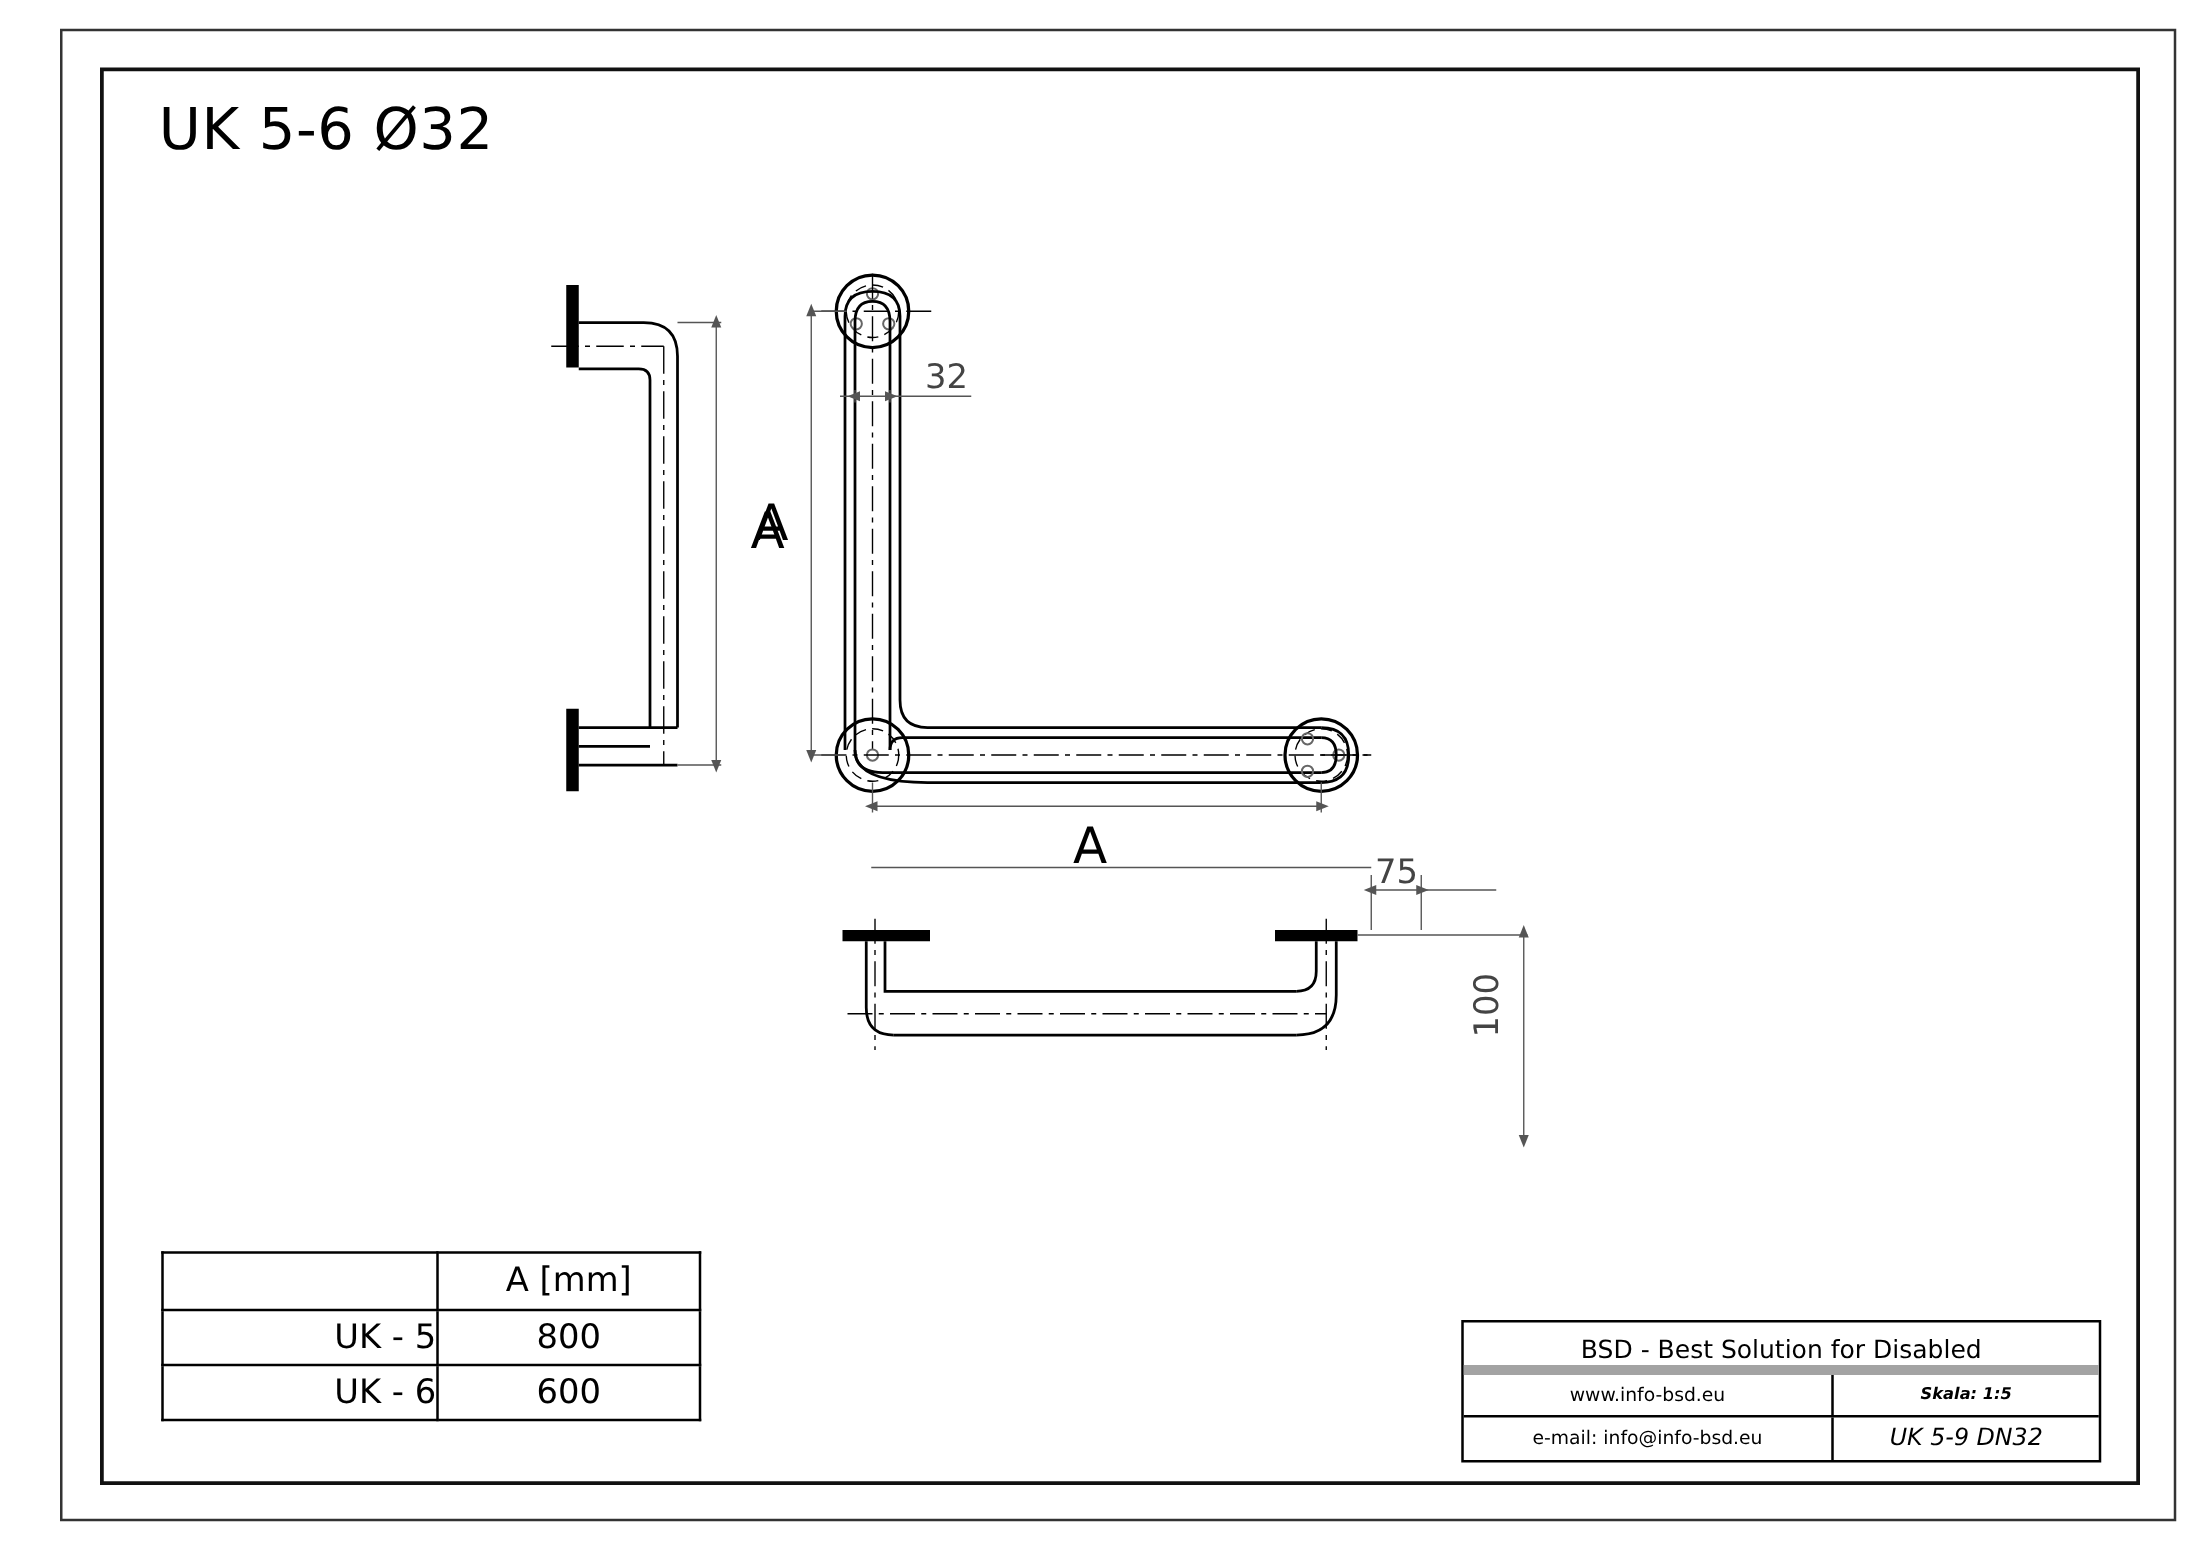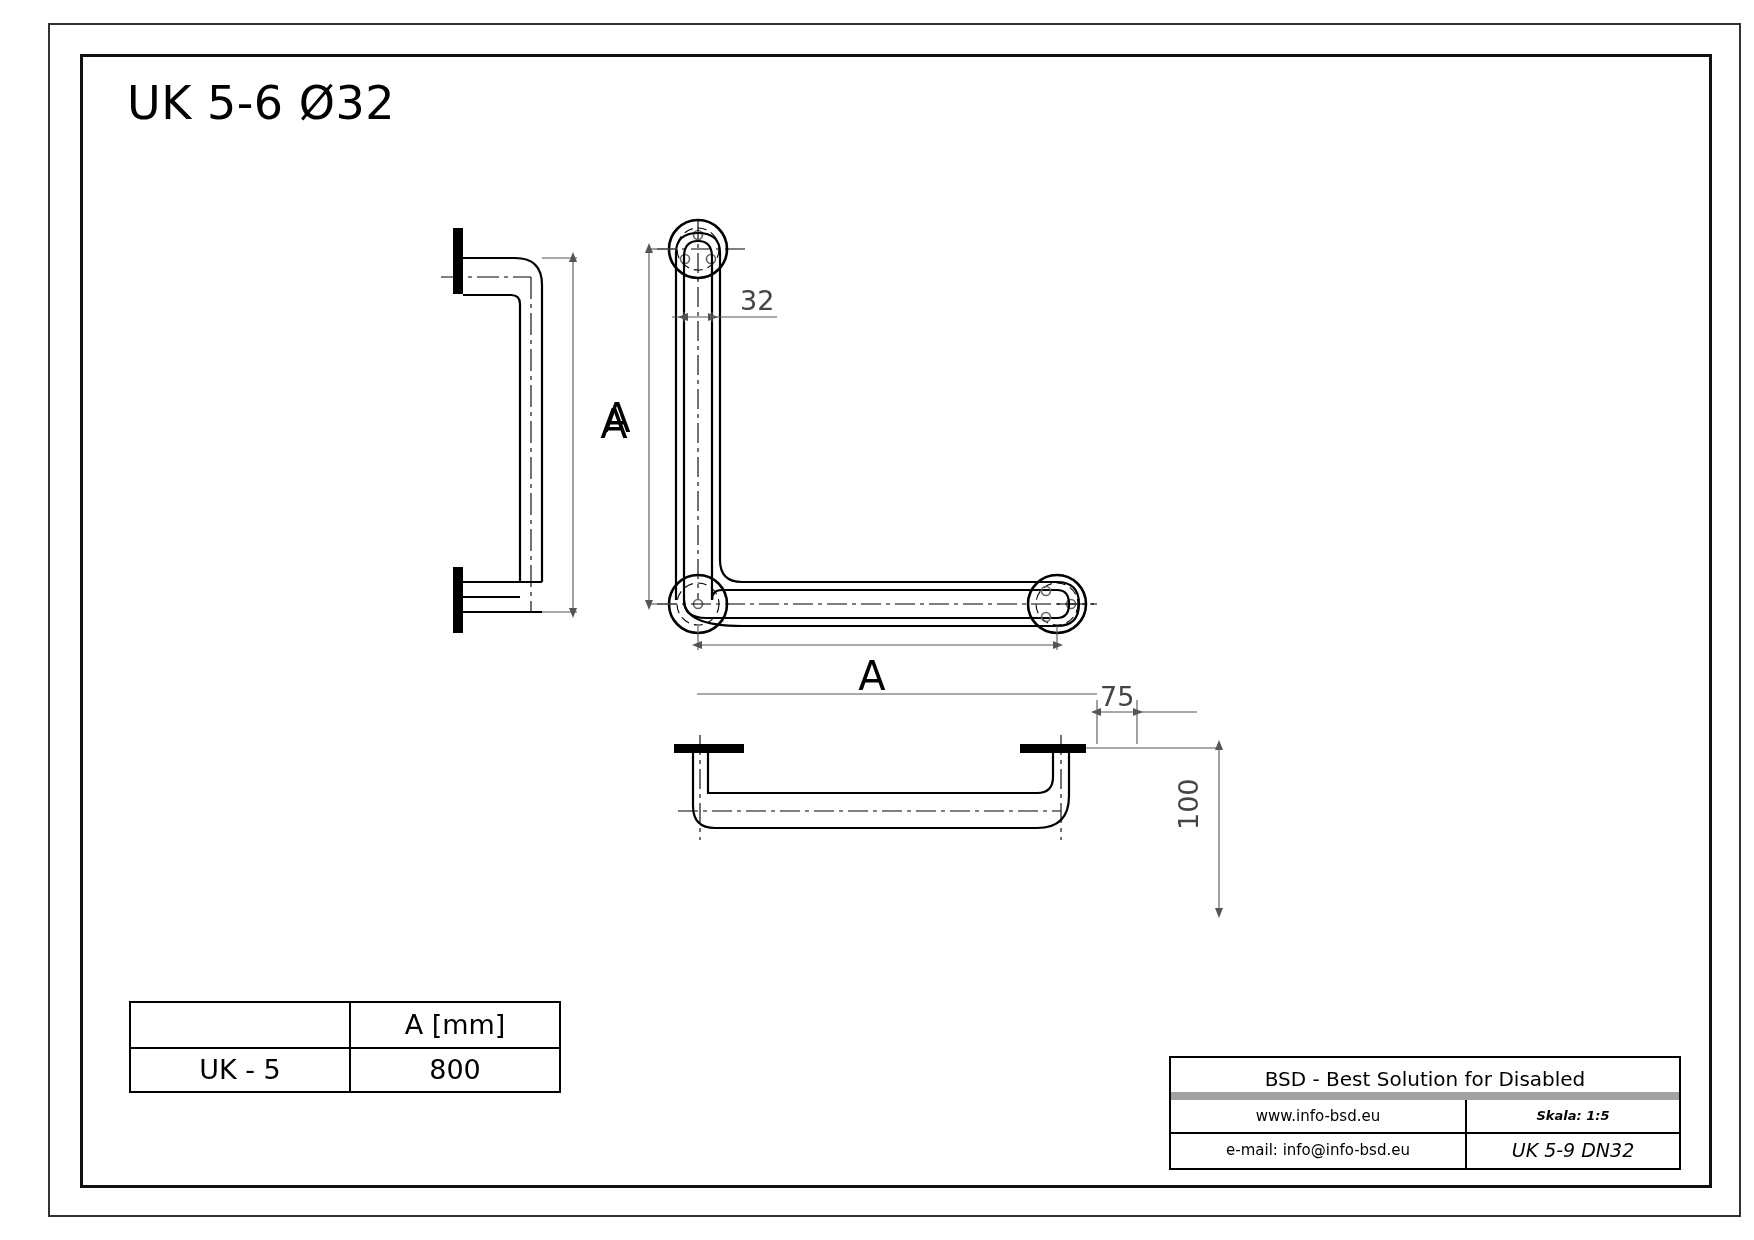--- a/index.html
+++ b/index.html
@@ -55,21 +55,21 @@
     border-collapse: collapse;
     font-size: 27px;
   }
   #variant-table td {
     border: 2px solid #000000;
     text-align: center;
     padding: 0;
     height: 42px;
     line-height: 42px;
   }
-  #variant-table td.c-name { width: 218px; }
+  #variant-table td.c-name { width: 218px; text-align: right; }
   #variant-table td.c-val  { width: 208px; border-radius: 22px; }
   #variant-table tr.head td { height: 44px; line-height: 44px; }
   
   #title-block {
     position: absolute;
     left: 1152px;
     top: 1056px;
     width: 512px;
     border: 2px solid #000000;
     box-sizing: border-box;
@@ -266,20 +266,24 @@
 
   <table id="variant-table">
     <tbody>
       <tr class="head">
         <td class="c-name"></td>
         <td class="c-val">A [mm]</td>
       </tr>
       <tr>
         <td class="c-name">UK - 5</td>
         <td class="c-val">800</td>
+      </tr>
+      <tr>
+        <td class="c-name">UK - 6</td>
+        <td class="c-val">600</td>
       </tr>
     </tbody>
   </table>
 
   <div id="title-block">
     <div id="tb-company">BSD - Best Solution for Disabled</div>
     <div class="tb-row with-border">
       <div class="tb-cell-l">www.info-bsd.eu</div>
       <div class="tb-cell-r tb-scale">Skala: 1:5</div>
     </div>

